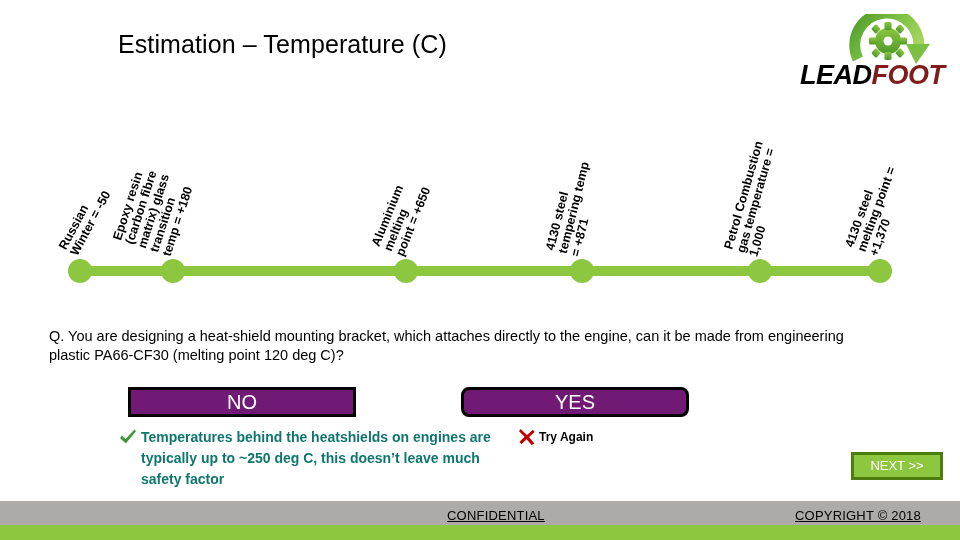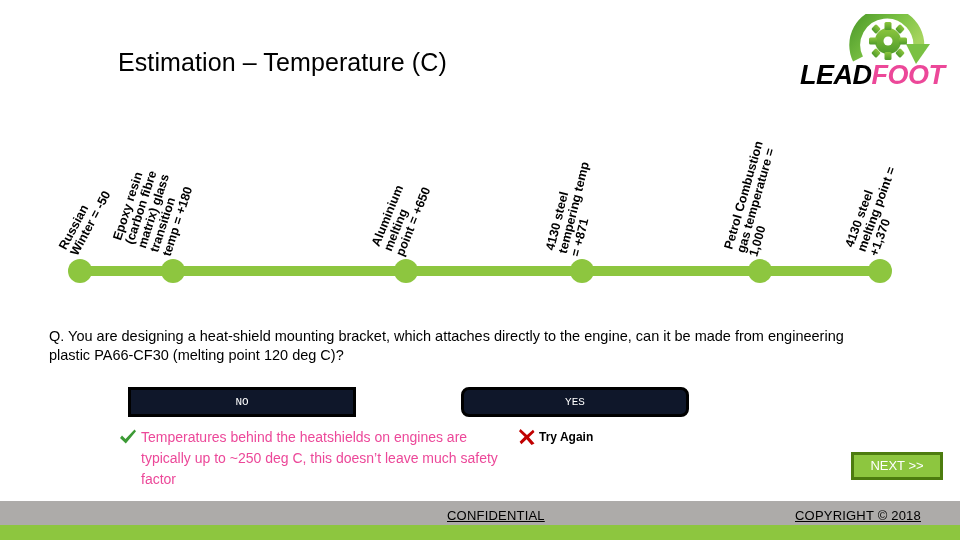--- a/index.html
+++ b/index.html
@@ -17,21 +17,20 @@
 
   
   #slide-title {
     position: absolute;
     left: 118px;
     top: 30px;
     font-size: 25px;
     color: #000000;
     white-space: nowrap;
     letter-spacing: .1px;
-    margin-top: 18px;
   }
 
   
   #logo {
     position: absolute;
     left: 796px;
     top: 14px;
     width: 160px;
     height: 78px;
   }
@@ -40,21 +39,21 @@
     position: absolute;
     left: 4px;
     top: 46px;
     font-size: 27px;
     font-weight: bold;
     font-style: italic;
     letter-spacing: -.5px;
     white-space: nowrap;
   }
   .logo-lead { color: #000000; }
-  .logo-foot { color: #ec4899; }
+  .logo-foot { color: #7f1d1d; }
 
   
   #timeline {
     position: absolute;
     left: 0;
     top: 255px;
     width: 960px;
     height: 34px;
   }
   #timeline-bar {
@@ -101,48 +100,47 @@
     top: 327px;
     width: 825px;
     font-size: 14.5px;
     color: #000000;
     line-height: 19px;
   }
 
   
   .answer-btn {
     position: absolute;
-    background: #0f172a;
+    background: #701a75;
     border: 3px solid #000000;
     color: #ffffff;
-    font-size: 11px;
+    font-size: 20px;
     text-align: center;
     line-height: 24px;
     height: 24px;
     box-sizing: content-box;
     cursor: pointer;
-    font-family: Liberation Mono, monospace;
   }
   #btn-no  { left: 128px; top: 387px; width: 222px; }
   #btn-yes { left: 461px; top: 387px; width: 222px; border-radius: 8px; }
 
   
   #feedback-correct {
     position: absolute;
     left: 118px;
     top: 427px;
     width: 400px;
     display: flex;
     align-items: flex-start;
   }
   #feedback-correct .fb-text {
     font-size: 14px;
-    font-weight: normal;
+    font-weight: bold;
     line-height: 21px;
-    color: #ec4899;
+    color: #0f766e;
   }
   #feedback-wrong {
     position: absolute;
     left: 518px;
     top: 427px;
     display: flex;
     align-items: flex-start;
   }
   #feedback-wrong .fb-text {
     font-size: 12px;

